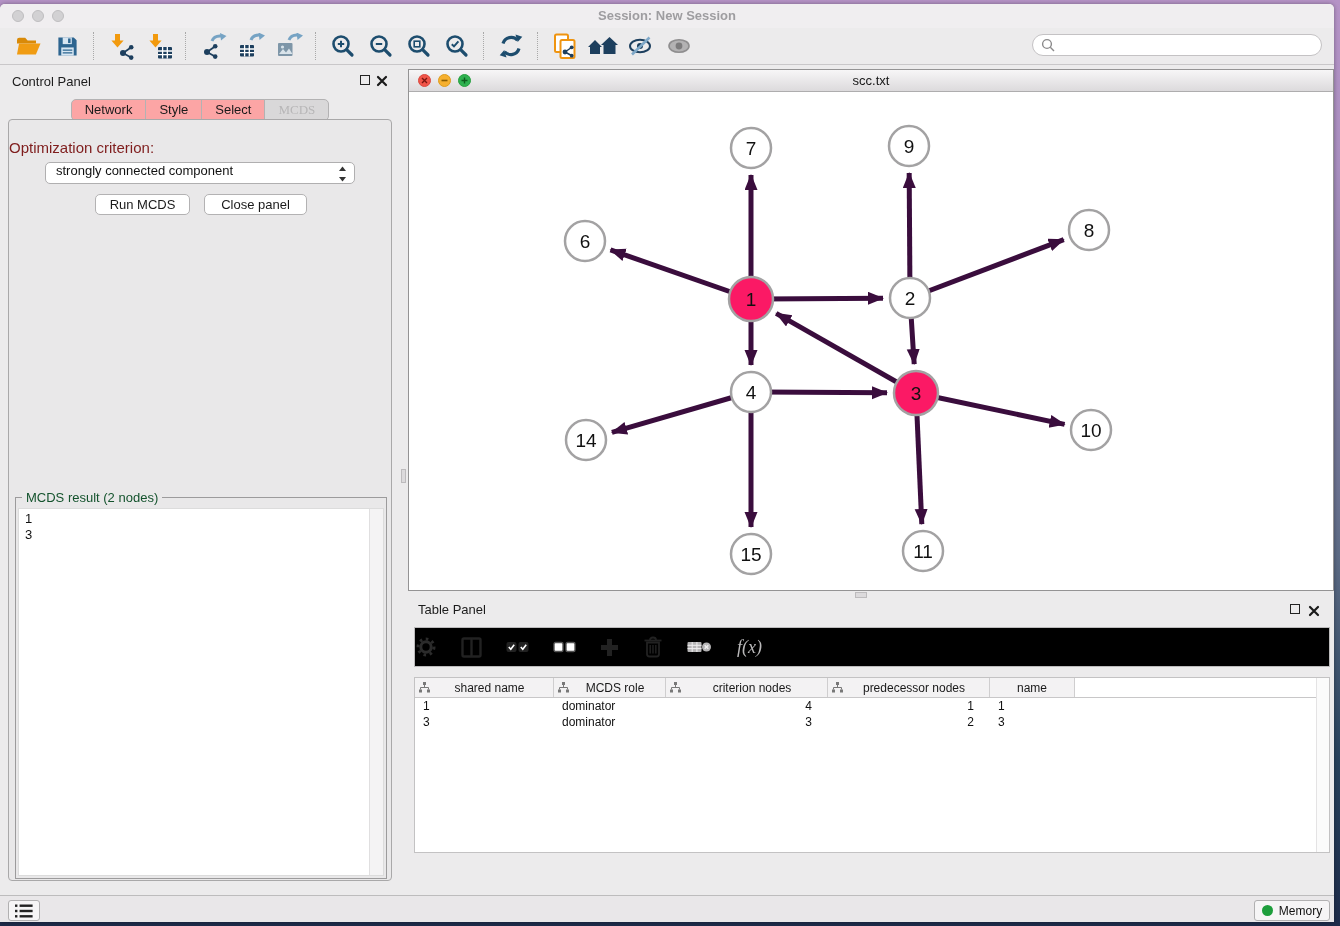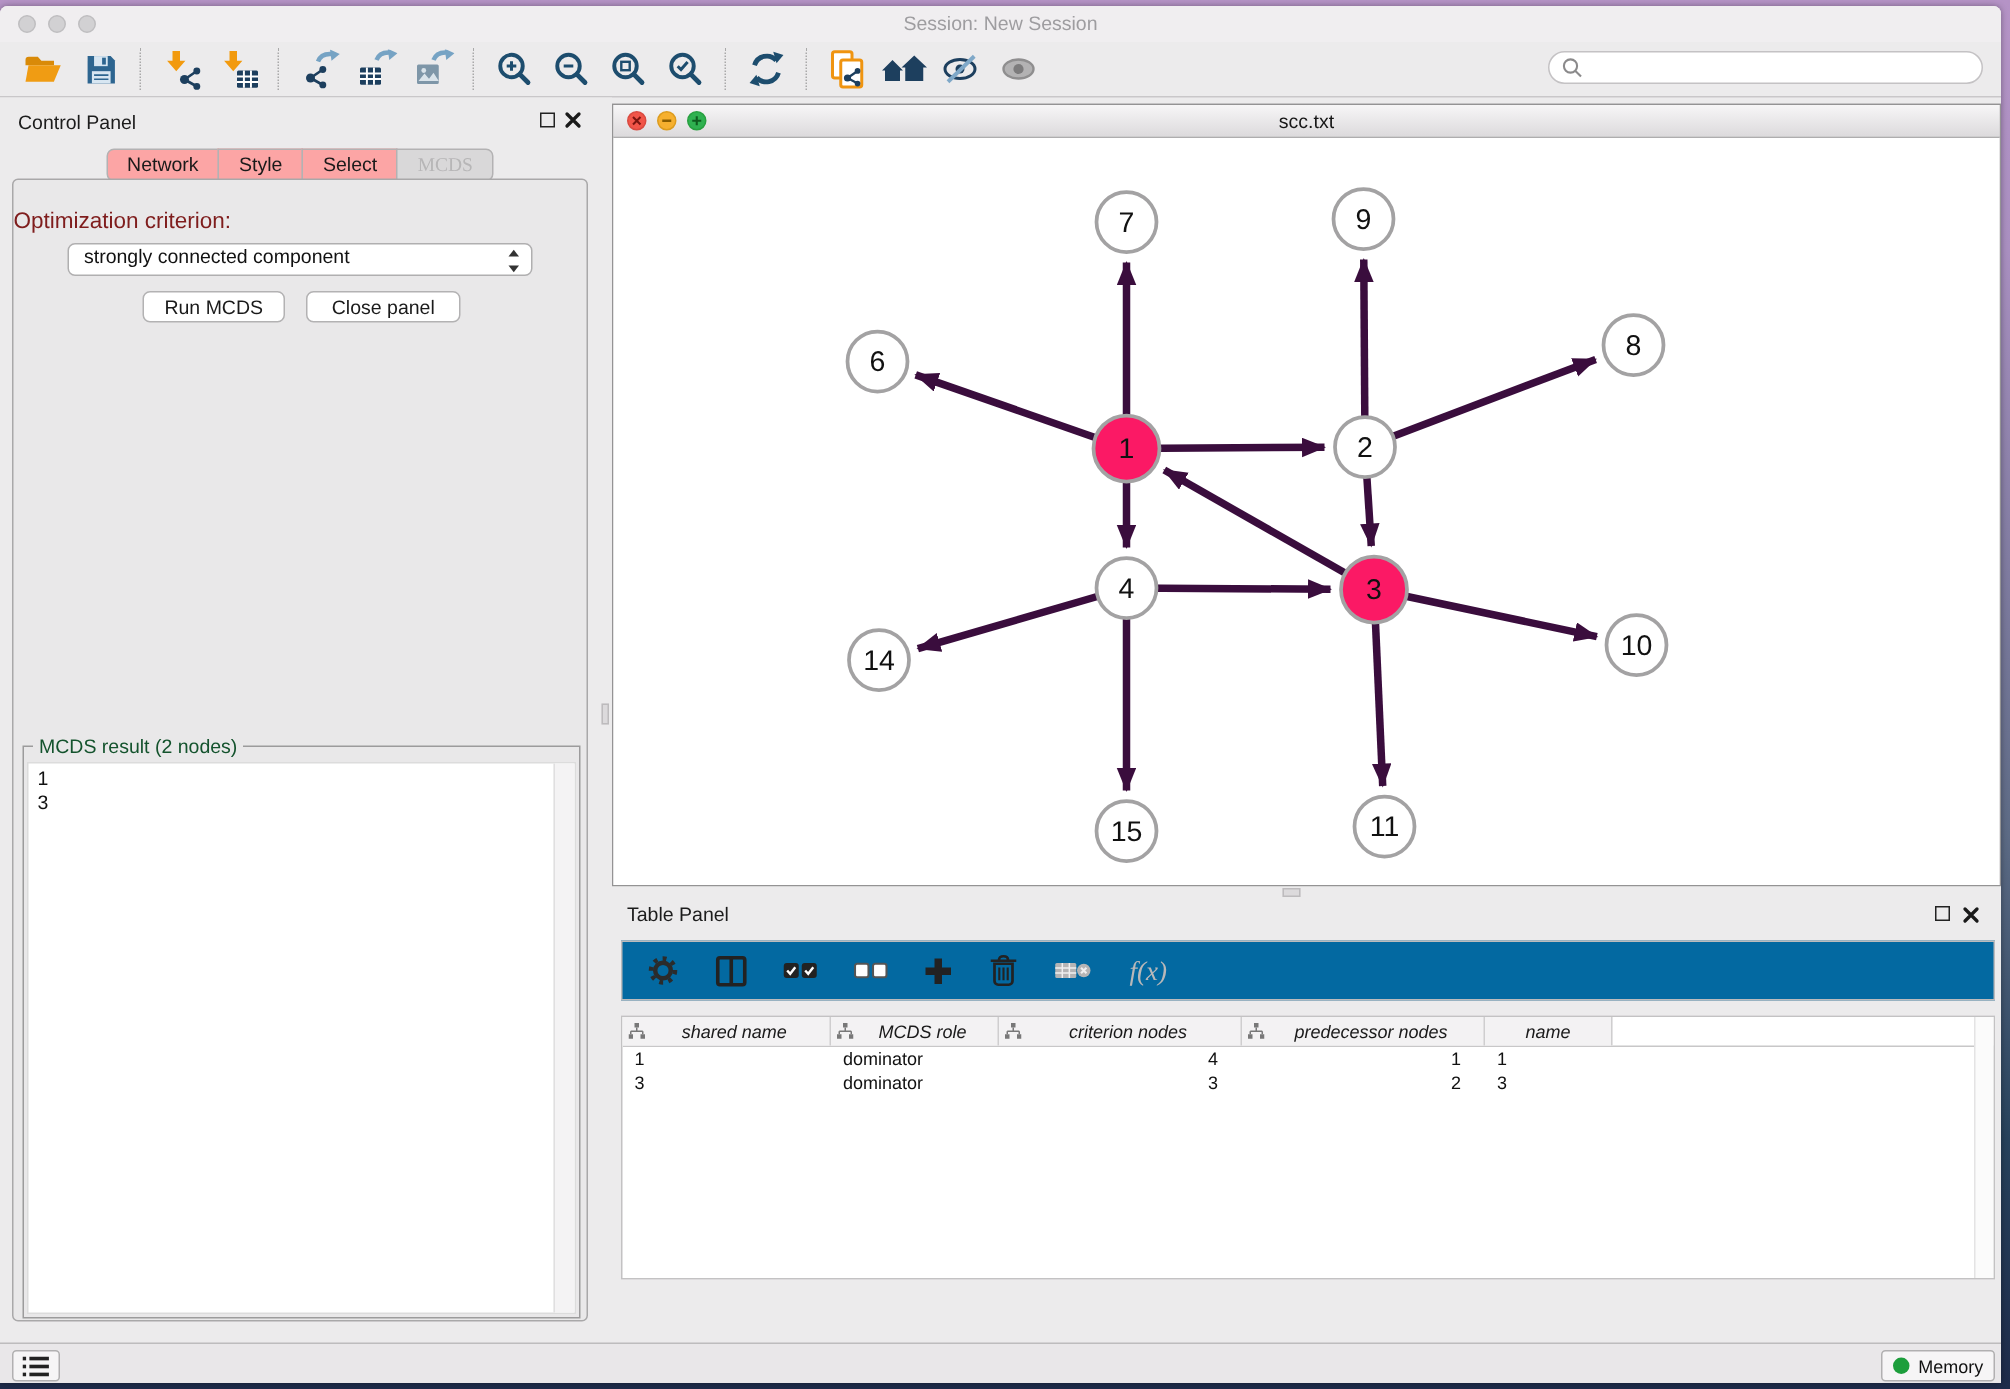--- a/index.html
+++ b/index.html
@@ -6,21 +6,21 @@
   body{font-family:"Liberation Sans",sans-serif;-webkit-font-smoothing:antialiased;}
   .desktop{position:relative;width:1340px;height:926px;overflow:hidden;
     background:linear-gradient(180deg,#b593c6 0%,#a98fc0 18%,#5d6b85 60%,#27425c 82%,#1e2b4a 100%);}
   .window{position:absolute;left:0;top:4px;width:1334px;height:918px;background:#ecebec;
     border-radius:5px 5px 0 0;box-shadow:0 0 4px rgba(0,0,0,.35);}
   
   .titlebar{position:absolute;left:0;top:0;width:100%;height:24px;background:#f0eef0;
     border-bottom:1px solid #d7d5d7;border-radius:5px 5px 0 0;}
   .lights{position:absolute;left:12px;top:6px;display:flex;gap:8px;}
   .light{width:12px;height:12px;border-radius:50%;background:#d2d1d3;border:1px solid #bfbec0;box-sizing:border-box;}
-  .win-title{position:absolute;left:0;right:0;top:4px;text-align:center;font-size:13px;color:#9e9da0;}
+  .win-title{position:absolute;left:0;right:0;top:4px;text-align:center;font-size:13px;color:#9e9da0;font-weight:bold;}
   
   .toolbar{position:absolute;left:0;top:24px;width:100%;height:37px;background:#ecebec;
     border-bottom:1px solid #c9c7c9;display:flex;align-items:center;padding-left:10px;box-sizing:border-box;}
   .tbtn{width:38px;height:30px;display:flex;align-items:center;justify-content:center;}
   .tsep{width:1px;height:28px;border-left:1px dotted #a9a9a9;margin:0 7px;}
   .searchbox{position:absolute;right:12px;top:6px;width:290px;height:22px;background:#fff;
     border:1px solid #c4c2c4;border-radius:12px;display:flex;align-items:center;padding:0 8px;box-sizing:border-box;}
   .searchbox input{border:none;outline:none;flex:1;font-size:12px;background:transparent;margin-left:5px;}
   
   .main{position:absolute;left:0;top:61px;width:100%;height:830px;}
@@ -57,30 +57,30 @@
   .net-frame{position:absolute;left:408px;top:4px;width:926px;height:522px;border:1px solid #949394;
     box-sizing:border-box;background:#fff;}
   .net-titlebar{position:absolute;left:0;top:0;width:100%;height:22px;
     background:linear-gradient(180deg,#f7f6f7,#dcdadc);border-bottom:1px solid #aeadae;box-sizing:border-box;}
   .net-lights{position:absolute;left:9px;top:4px;display:flex;gap:7px;}
   .nlight{width:13px;height:13px;border-radius:50%;display:flex;align-items:center;justify-content:center;box-sizing:border-box;}
   .net-title{position:absolute;left:0;right:0;top:3px;text-align:center;font-size:13px;color:#161616;}
   .net-canvas{position:absolute;left:0;top:22px;width:924px;height:498px;background:#fff;}
   
   .table-panel{position:absolute;left:408px;top:534px;width:926px;height:296px;background:#ecebec;}
-  .tp-toolbar{position:absolute;left:6px;right:4px;top:28px;height:40px;border:1px solid #bcbbbc;background:#0369a1;
-    display:flex;align-items:center;padding-left:16px;box-sizing:border-box;gap:24px;}
+  .tp-toolbar{position:absolute;left:6px;right:4px;top:28px;height:40px;border:1px solid #bcbbbc;background:#000000;
+    display:flex;align-items:center;padding-left:0;box-sizing:border-box;gap:24px;}
   .tp-ico{display:flex;align-items:center;justify-content:center;}
   .fx{font-family:"Liberation Serif",serif;font-style:italic;font-size:18px;color:#b9b8b9;}
   .tbl-box{position:absolute;left:6px;right:4px;top:78px;height:176px;background:#fff;border:1px solid #c3c2c3;box-sizing:border-box;overflow:hidden;}
   .tbl-scroll{position:absolute;right:0;top:0;bottom:0;width:12px;background:#fbfbfb;border-left:1px solid #e4e3e4;}
   .thead{display:flex;height:19px;border-bottom:1px solid #c8c7c8;background:#fff;}
   .th{position:relative;height:19px;background:#f3f2f3;border-right:1px solid #cfcecf;box-sizing:border-box;
     display:flex;align-items:center;font-size:12px;color:#1a1a1a;padding:0 4px;}
-  .th-label{flex:1;text-align:center;font-style:italic;}
+  .th-label{flex:1;text-align:center;}
   .tree-ico rect{fill:#787878;}
   .tree-ico path{stroke:#787878;fill:none;}
   .tr{display:flex;height:16px;align-items:center;}
   .td{font-size:12px;color:#111;box-sizing:border-box;padding:0 8px;}
   .td.right{padding-right:16px;}
   .tp-tabs{position:absolute;left:50%;transform:translateX(-50%);top:266px;display:flex;}
   
   .statusbar{position:absolute;left:0;top:891px;width:100%;height:27px;background:#e9e7e9;border-top:1px solid #bdbcbd;box-sizing:border-box;}
   .sb-btn{position:absolute;top:4px;height:21px;background:#f6f5f6;border:1px solid #b1b0b1;border-radius:3px;
     display:flex;align-items:center;justify-content:center;box-sizing:border-box;}

